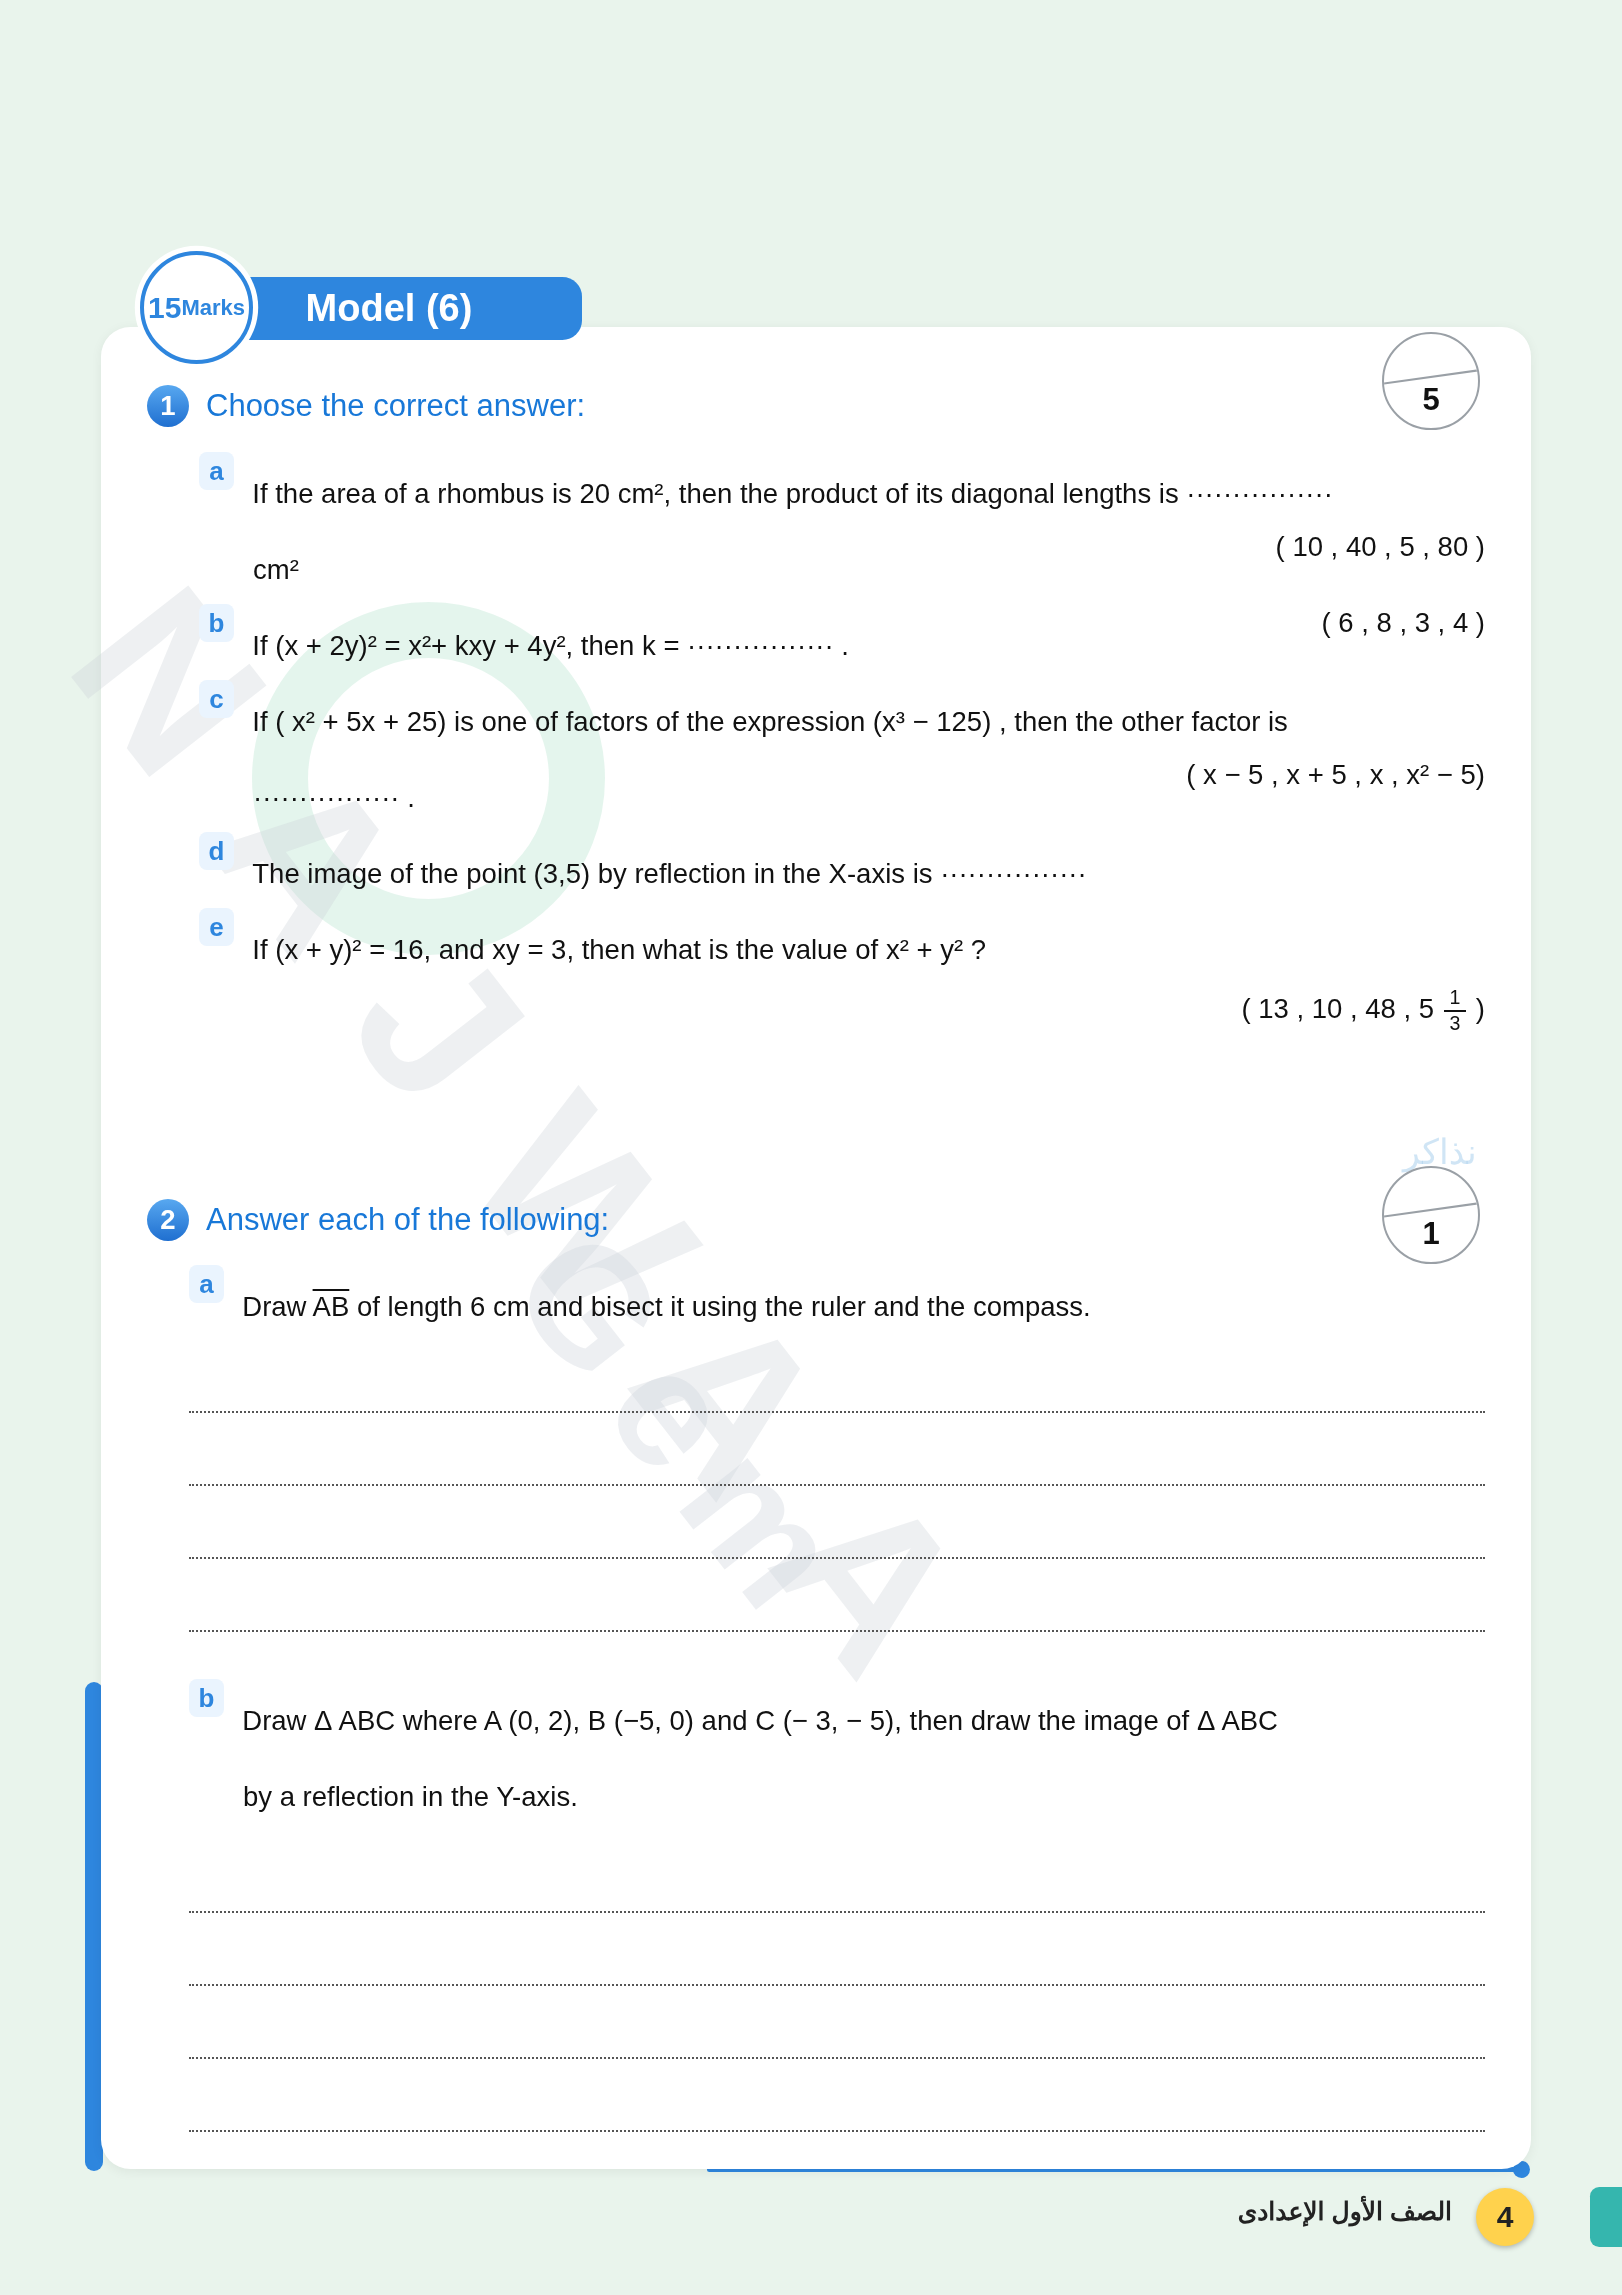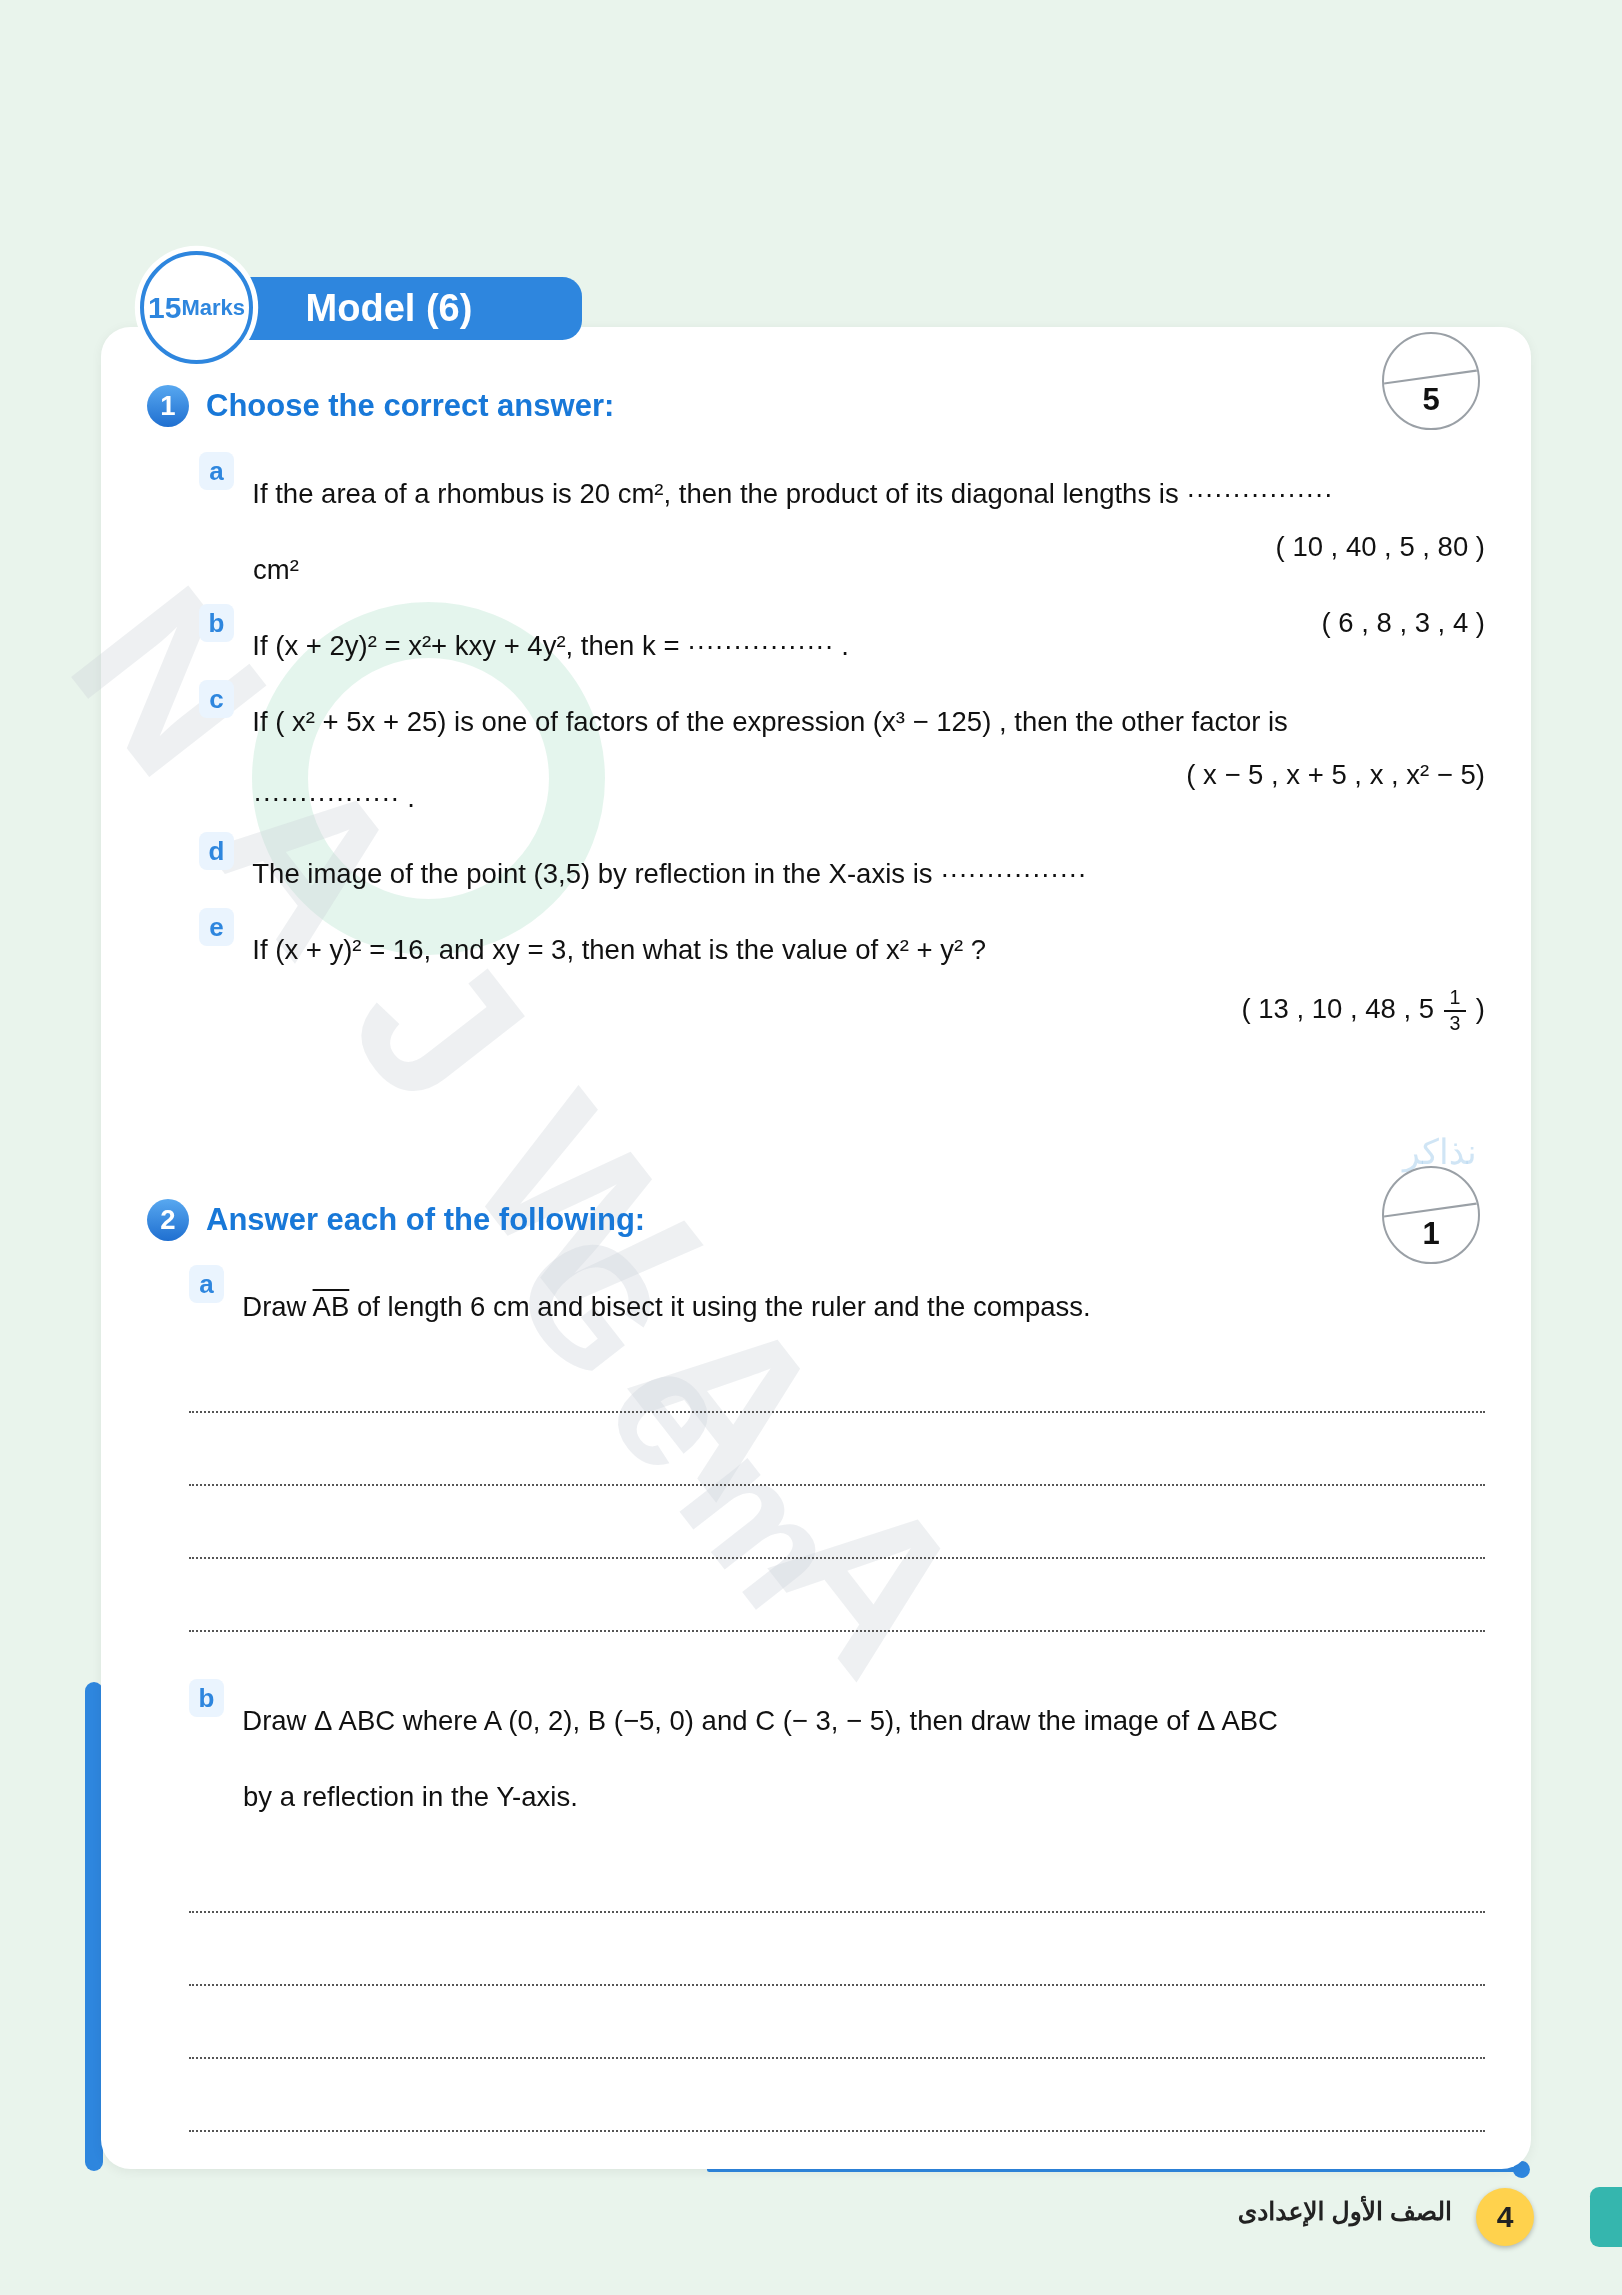--- a/index.html
+++ b/index.html
@@ -48,21 +48,21 @@
     color:#2e86de; font-weight:bold; box-shadow:0 0 0 5.2px #fff; }
   .marks-badge .v { font-size:30px; line-height:1.05; }
   .marks-badge .l { font-size:22px; line-height:1.05; }
 
   
   .q-header { position:absolute; display:flex; align-items:center; gap:17px; }
   .q-num { width:42px; height:42px; border-radius:50%;
     background:linear-gradient(#58a8f0,#1f6fd0); color:#fff; flex:none;
     display:flex; align-items:center; justify-content:center;
     font-size:27.5px; font-weight:bold; }
-  .q-title { font-size:31px; font-weight:bold; color:#1878d8; }
+  .q-title { font-size:31px; font-weight:normal; color:#1878d8; }
 
   .marks-circle { position:absolute; width:98px; height:98px; border-radius:50%;
     background:#fff; border:2px solid #9aa0a6; overflow:hidden; }
   .marks-circle .chord { position:absolute; left:-3.9px; right:-3.9px; top:44%;
     border-top:2px solid #9aa0a6; transform:rotate(-8deg); }
   .marks-circle .val { position:absolute; left:0; right:0; bottom:10.5px;
     text-align:center; font-size:31px; font-weight:bold; color:#111; }
 
   
   .q1-items { position:absolute; left:98px; right:46px; top:124px; }

